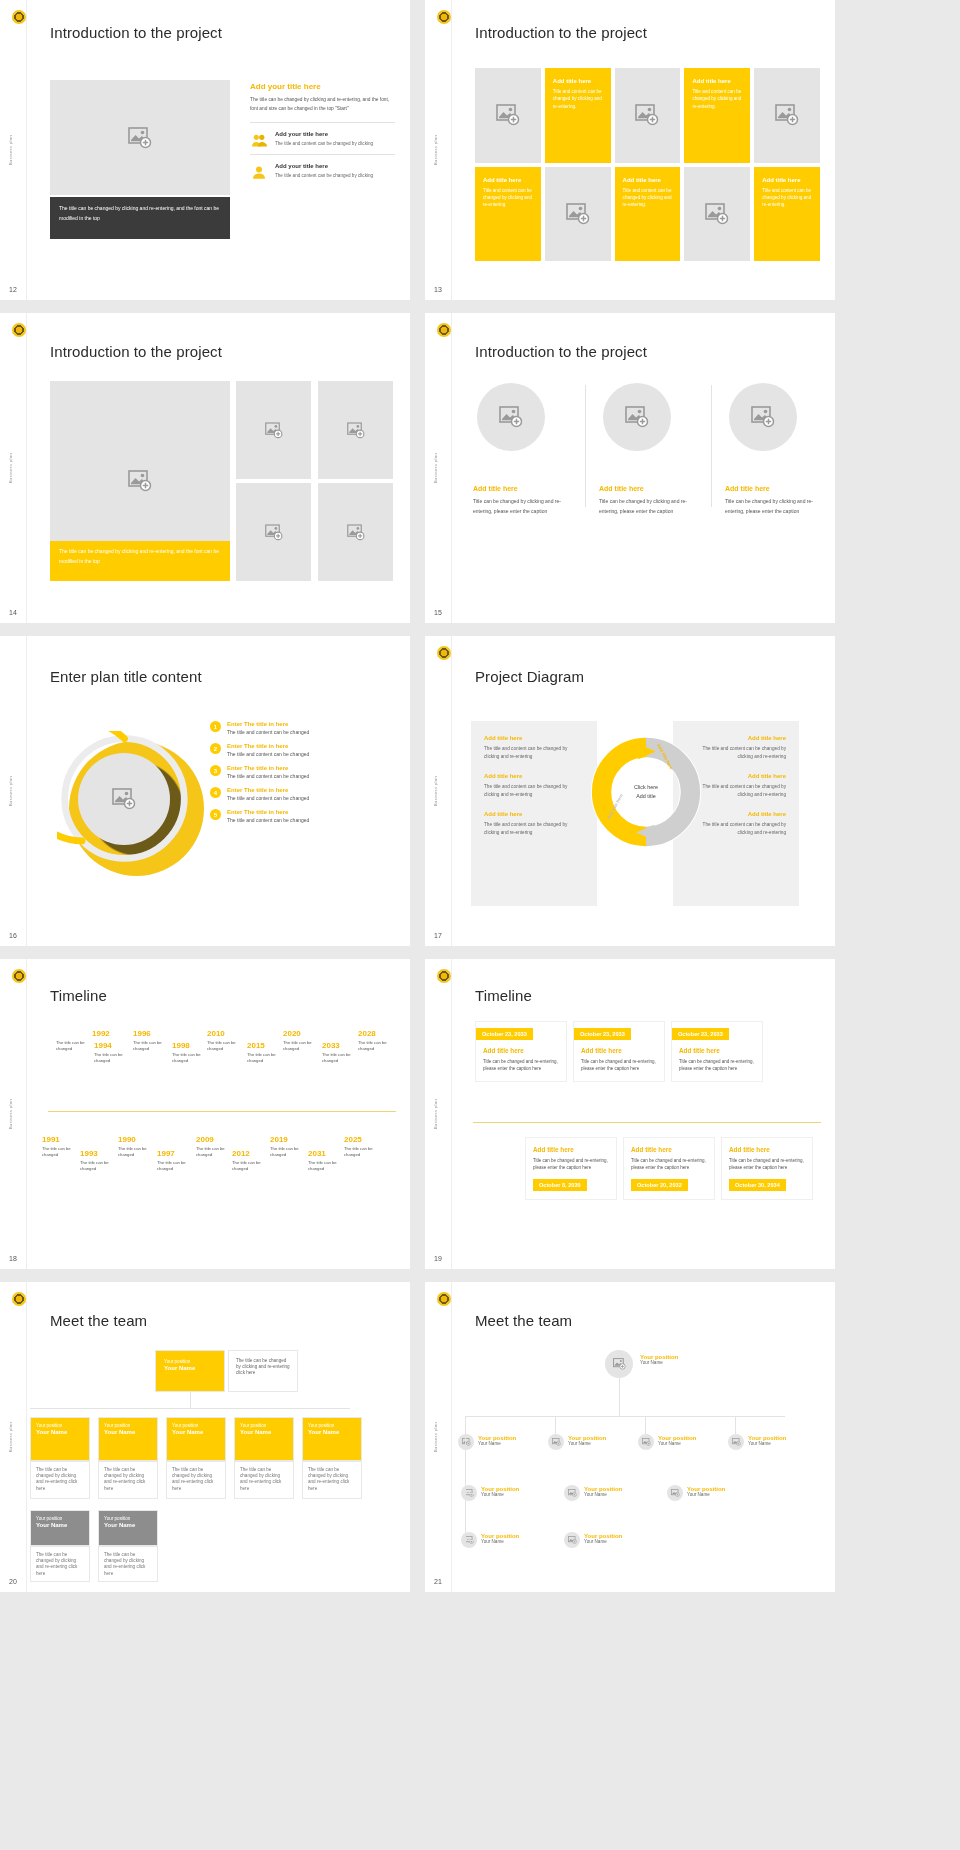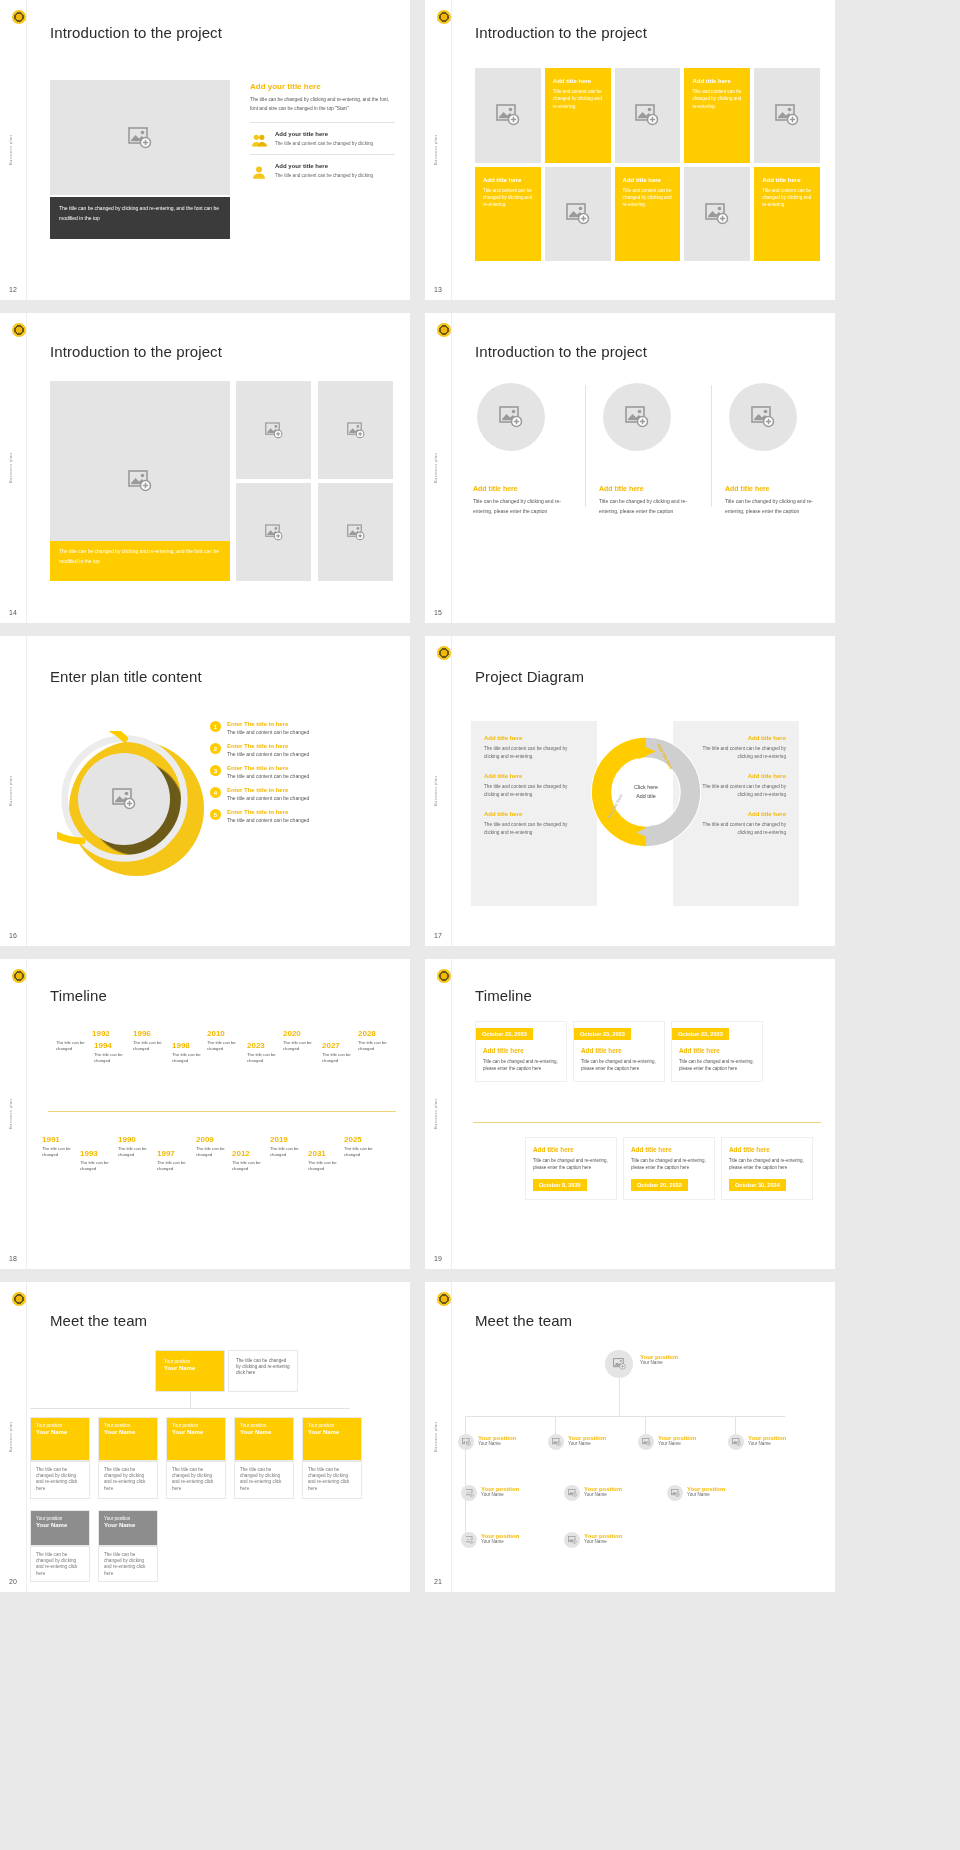--- a/index.html
+++ b/index.html
@@ -525,25 +525,25 @@
       <div class="yr" style="left:56px; top:70px;margin-left:36px;">1992</div>
       <div class="yd" style="left:56px; top:81px;">The title can be changed</div>
       <div class="yr" style="left:94px; top:82px;">1994</div>
       <div class="yd" style="left:94px; top:93px;">The title can be changed</div>
       <div class="yr" style="left:133px; top:70px;">1996</div>
       <div class="yd" style="left:133px; top:81px;">The title can be changed</div>
       <div class="yr" style="left:172px; top:82px;">1998</div>
       <div class="yd" style="left:172px; top:93px;">The title can be changed</div>
       <div class="yr" style="left:207px; top:70px;">2010</div>
       <div class="yd" style="left:207px; top:81px;">The title can be changed</div>
-      <div class="yr" style="left:247px; top:82px;">2023</div>
+      <div class="yr" style="left:247px; top:82px;">2015</div>
       <div class="yd" style="left:247px; top:93px;">The title can be changed</div>
       <div class="yr" style="left:283px; top:70px;">2020</div>
       <div class="yd" style="left:283px; top:81px;">The title can be changed</div>
-      <div class="yr" style="left:322px; top:82px;">2027</div>
+      <div class="yr" style="left:322px; top:82px;">2033</div>
       <div class="yd" style="left:322px; top:93px;">The title can be changed</div>
       <div class="yr" style="left:358px; top:70px;">2028</div>
       <div class="yd" style="left:358px; top:81px;">The title can be changed</div>
 
       <div class="yr" style="left:42px; top:176px;">1991</div>
       <div class="yd" style="left:42px; top:187px;">The title can be changed</div>
       <div class="yr" style="left:80px; top:190px;">1993</div>
       <div class="yd" style="left:80px; top:201px;">The title can be changed</div>
       <div class="yr" style="left:118px; top:176px;">1990</div>
       <div class="yd" style="left:118px; top:187px;">The title can be changed</div>

